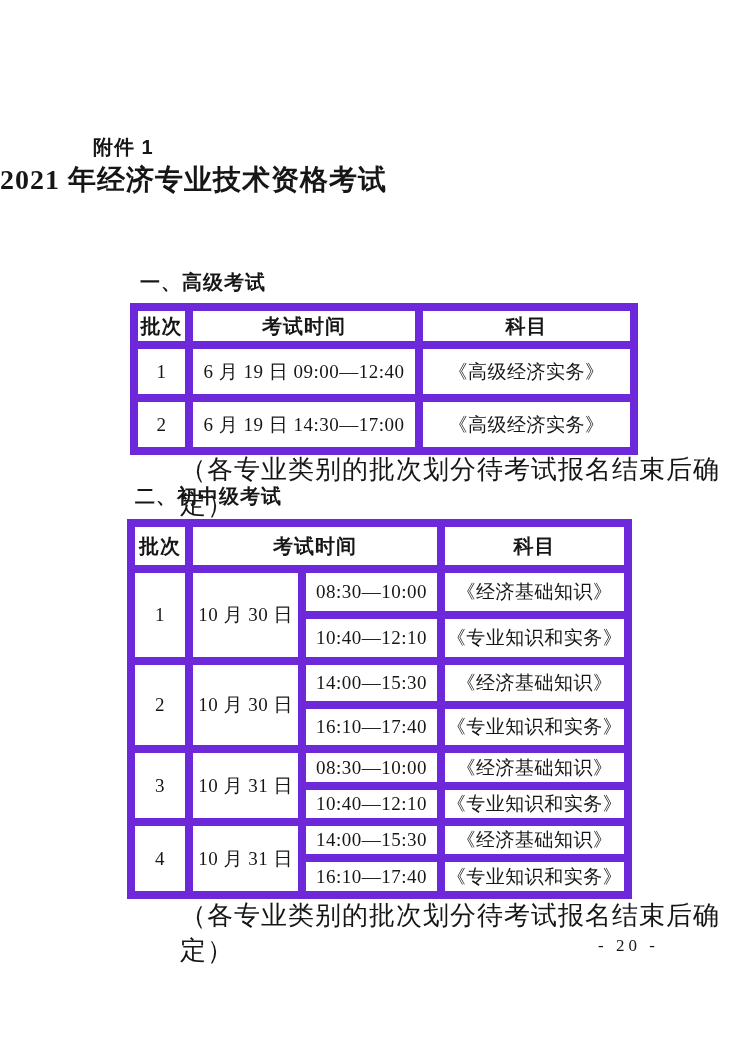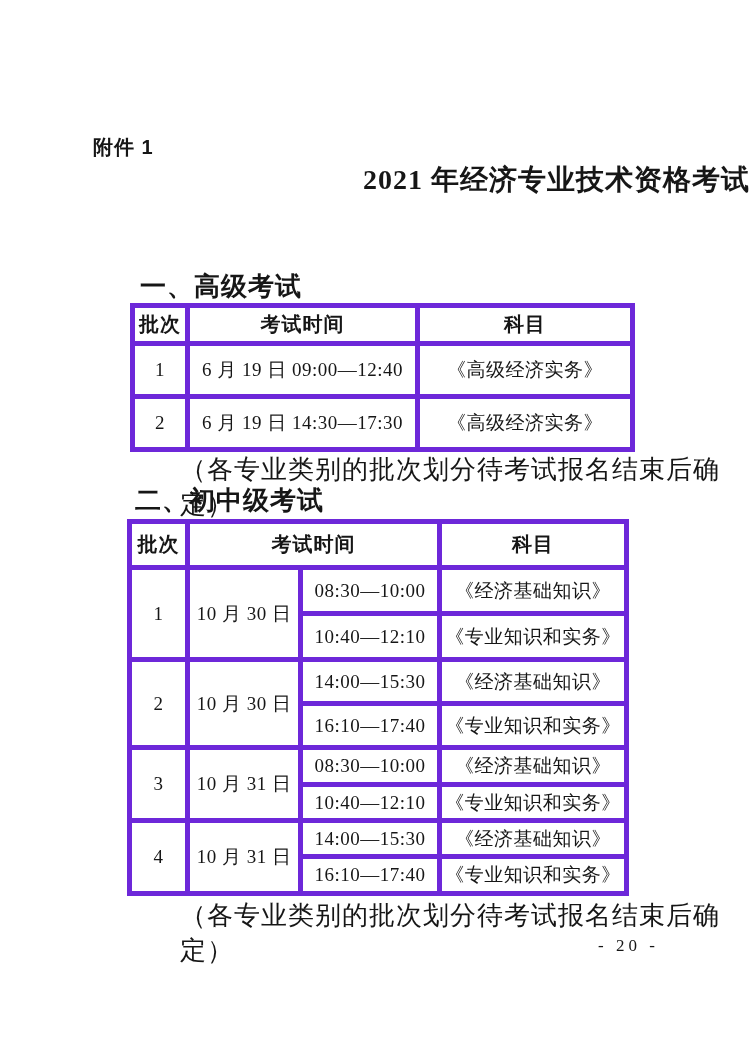--- a/index.html
+++ b/index.html
@@ -21,43 +21,43 @@
     font-weight: bold;
     font-size: 20px;
     letter-spacing: 1px;
   }
   .title {
     position: absolute;
     left: 0;
     top: 163px;
     width: 750px;
     margin: 0;
-    text-align: right;
+    text-align: left;
     font-family: "Liberation Serif", serif;
     font-weight: bold;
     font-size: 28px;
     line-height: 34px;
     letter-spacing: 1px;
   }
   .sec-heading {
     position: absolute;
     font-family: "Liberation Sans", sans-serif;
     font-weight: bold;
-    font-size: 26px;
+    font-size: 20px;
     letter-spacing: 1px;
   }
   .sec1-heading { left: 140px; top: 269px; }
   .sec2-heading { left: 135px; top: 483px; }
   table {
     position: absolute;
     border-collapse: collapse;
     table-layout: fixed;
   }
   td, th {
-    border: 5px solid #6d28d9;
+    border: 8px solid #6d28d9;
     text-align: center;
     vertical-align: middle;
     padding: 0;
     overflow: hidden;
   }
   th {
     font-family: "Liberation Sans", sans-serif;
     font-weight: bold;
     font-size: 20px;
     letter-spacing: 1px;
@@ -117,21 +117,21 @@
       </tr>
     </thead>
     <tbody>
       <tr>
         <td>1</td>
         <td>6 月 19 日 09:00—12:40</td>
         <td>《高级经济实务》</td>
       </tr>
       <tr>
         <td>2</td>
-        <td>6 月 19 日 14:30—17:30</td>
+        <td>6 月 19 日 14:30—17:00</td>
         <td>《高级经济实务》</td>
       </tr>
     </tbody>
   </table>
 
   <div class="note note1">（各专业类别的批次划分待考试报名结束后确定）</div>
 
   <div class="sec-heading sec2-heading">二、初中级考试</div>
 
   <table class="t2">

